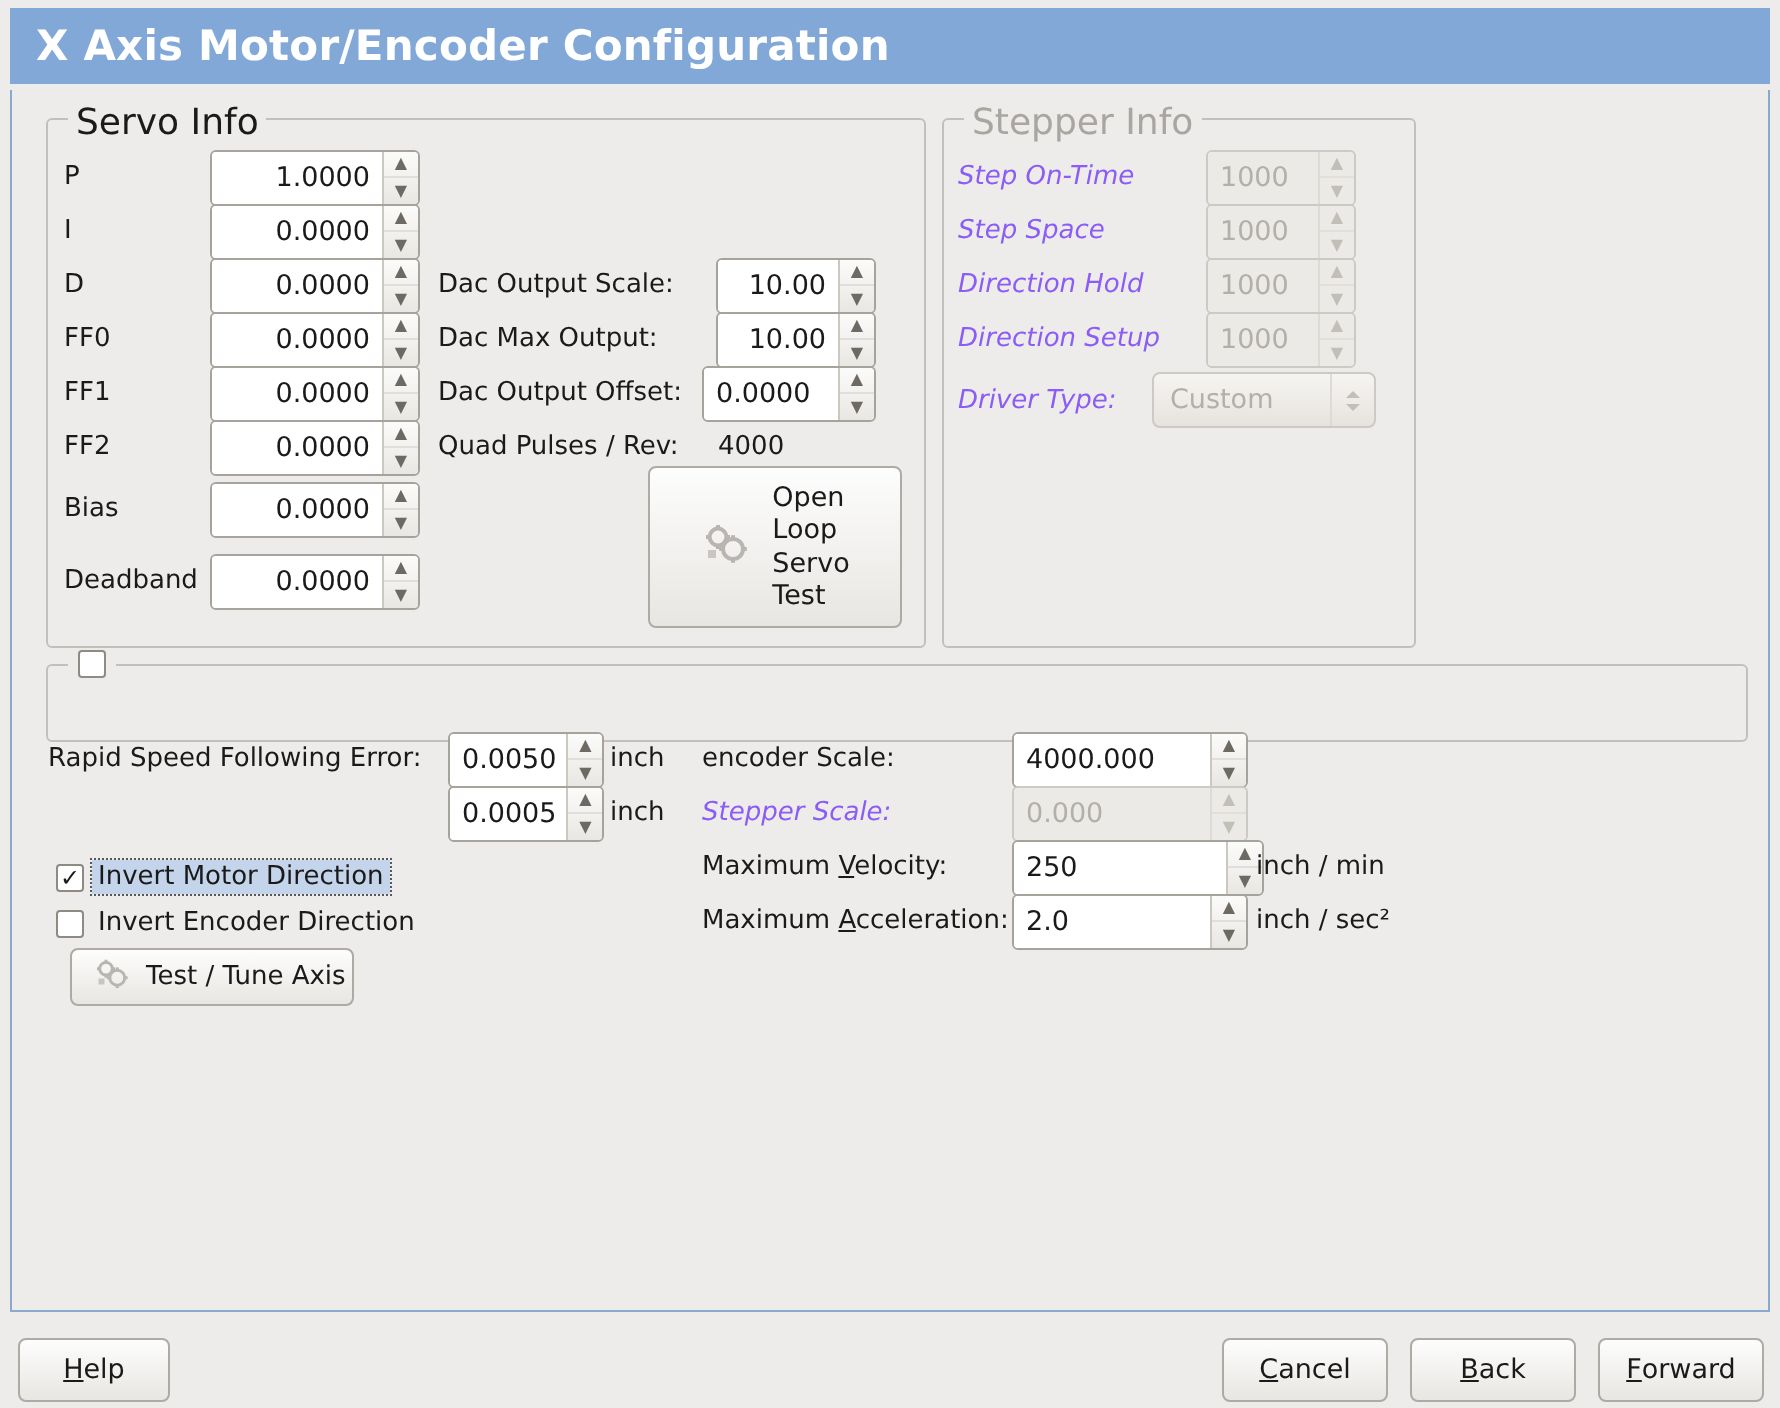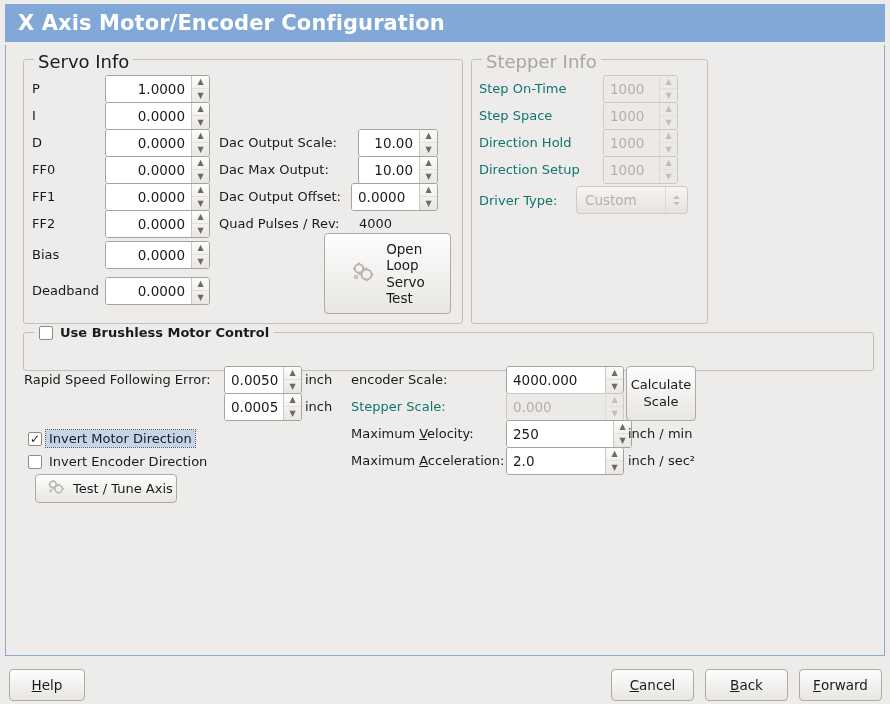--- a/index.html
+++ b/index.html
@@ -54,21 +54,21 @@
     top: -9px; left: 10px;
     padding: 0 4px;
     background: #edecea;
     font-size: 18px;
     white-space: nowrap;
   }
   .legend.dim { color: #a9a6a1; }
 
   
   .lbl { font-size: 13px; color: #1a1a1a; white-space: nowrap; }
-  .lbl.dim { color: #0f766e; }
+  .lbl.dim { color: #8b5cf6; font-style: italic; }
   .u { text-decoration: underline; }
 
   
   .spin {
     position: absolute;
     display: flex;
     height: 28px;
     background: #ffffff;
     border: 1px solid #a6a29c;
     border-radius: 3px;
@@ -395,21 +395,20 @@
         </svg>
       </div>
     </div>
 
     <div class="groupframe" style="left:17px; top:287px; width:851px; height:39px;">
     </div>
     <div class="cbrow" style="left:28px; top:280px; background:#edecea; padding:0 5px;">
       <span class="cbox">
           <span class="mark"></span>
         </span>
-      <span class="cblabel bold">Use Brushless Motor Control</span>
     </div>
 
 
     <div class="lbl" style="position:absolute;left:18px;top:327px;">Rapid Speed Following Error:</div>
     <div class="spin" style="left:218px; top:321px; width:78px;">
       <div class="val">0.0050</div>
       <div class="btns">
         <div class="b">▲</div>
         <div class="b">▼</div>
       </div>
@@ -476,24 +475,20 @@
 
     <div class="lbl dim" style="position:absolute;left:345px;top:354px;">Stepper Scale:</div>
     <div class="spin dim" style="left:500px; top:348px; width:118px;">
       <div class="val">0.000</div>
       <div class="btns">
         <div class="b">▲</div>
         <div class="b">▼</div>
       </div>
     </div>
 
-    <div class="btn" style="left:620px; top:321px; width:70px; height:55px; flex-direction:column; line-height:1.25;">
-      <span>Calculate</span>
-      <span>Scale</span>
-    </div>
 
     <div class="lbl" style="position:absolute;left:345px;top:381px;">
       <span>Maximum </span><span class="u">V</span><span>elocity:</span>
     </div>
     <div class="spin" style="left:500px; top:375px; width:126px;">
       <div class="val">250</div>
       <div class="btns">
         <div class="b">▲</div>
         <div class="b">▼</div>
       </div>

